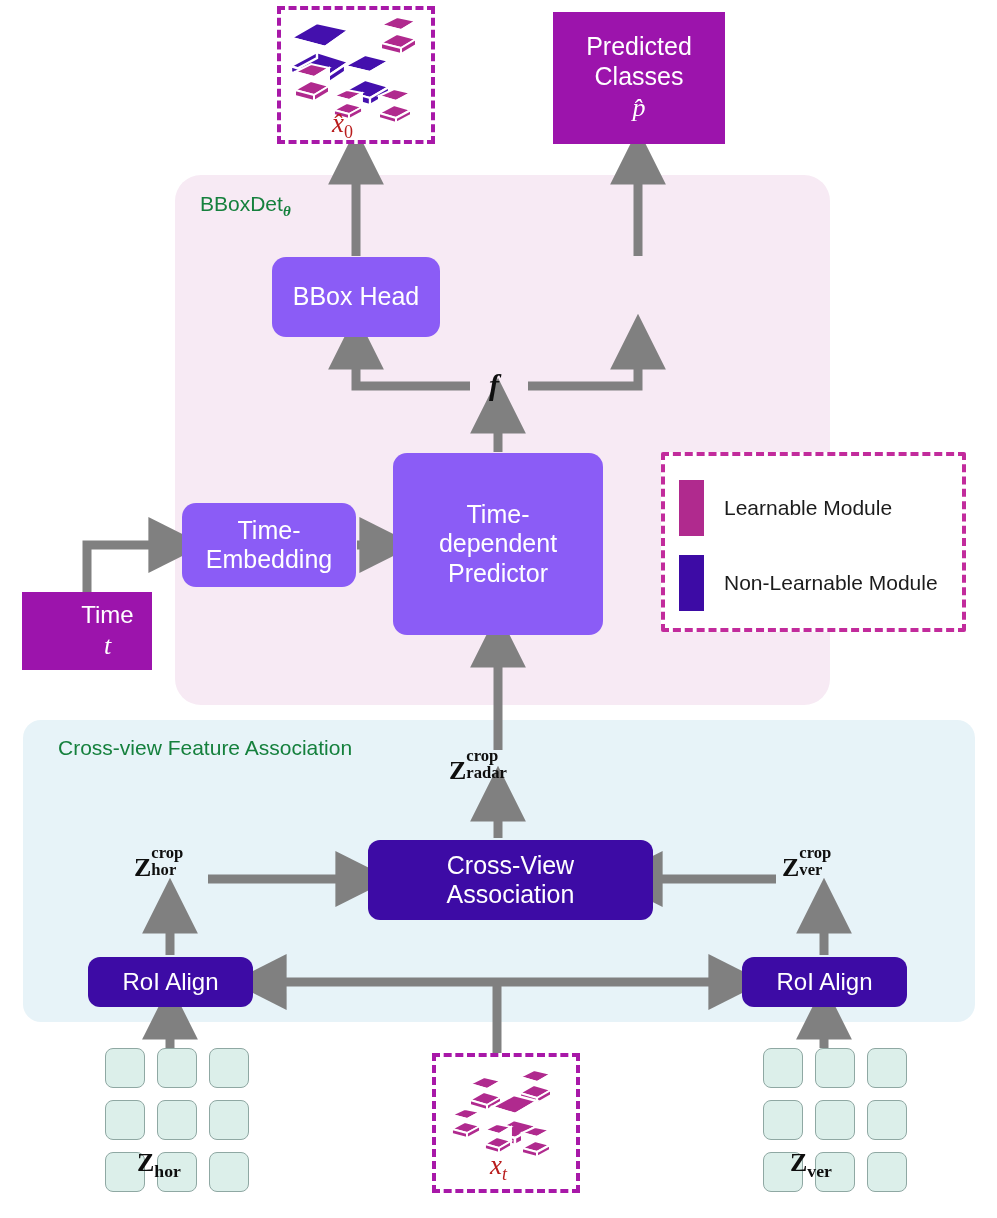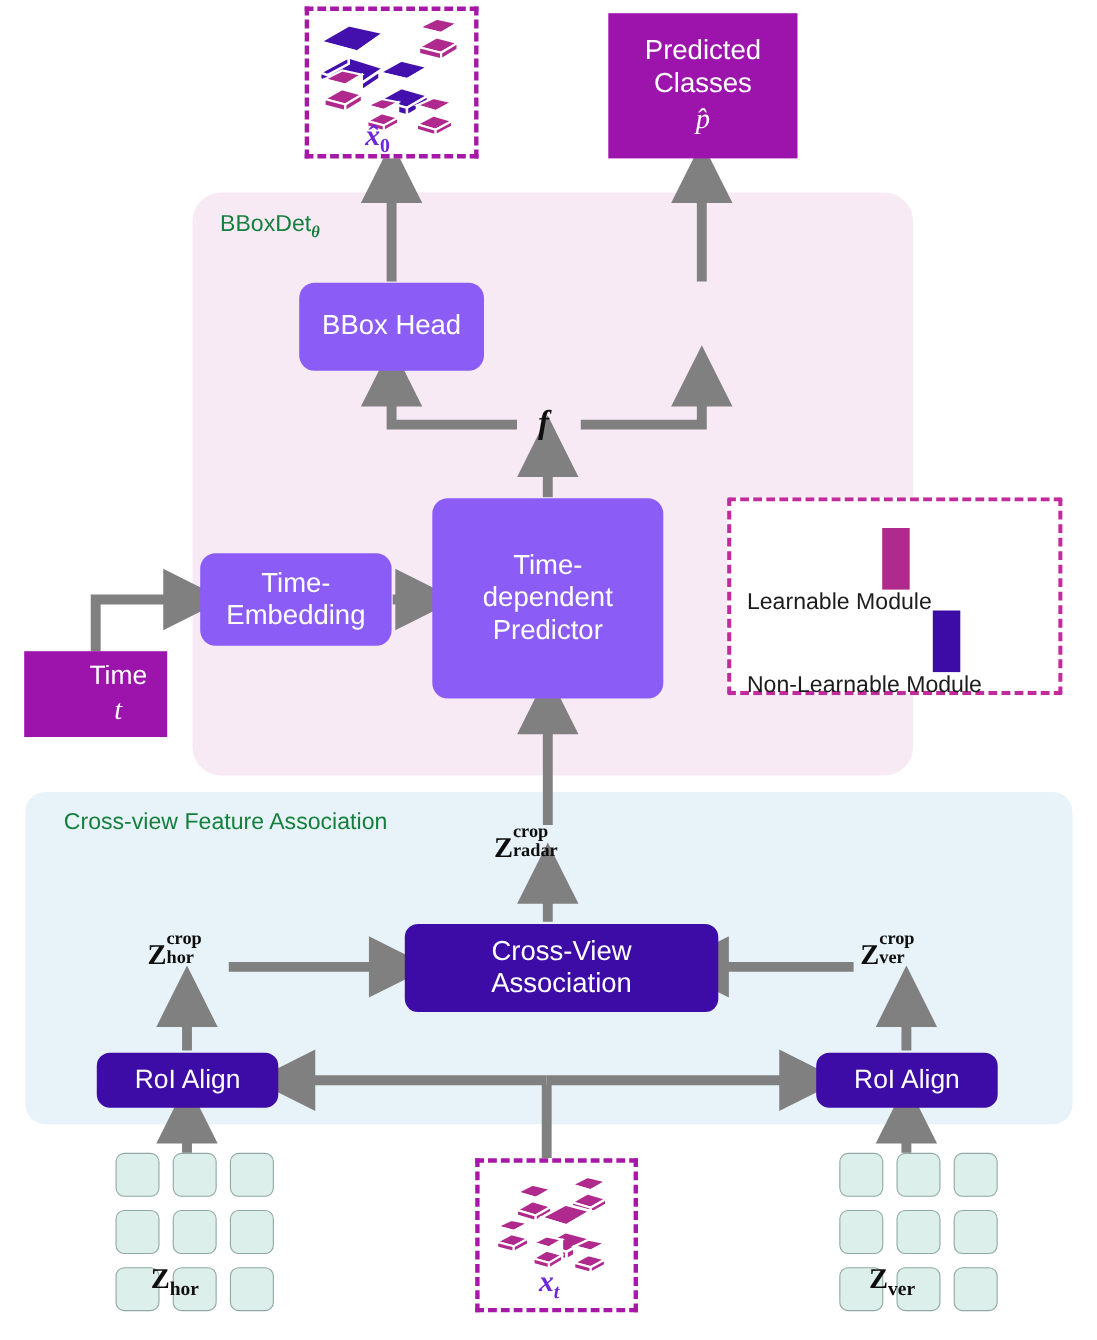--- a/index.html
+++ b/index.html
@@ -93,44 +93,43 @@
   #dash-xt { left: 432px; top: 1053px; width: 148px; height: 140px; }
   #legend-box {
     left: 661px; top: 452px; width: 305px; height: 180px;
     border: 4px dashed #c22b9c;
     border-radius: 2px;
   }
 
   .dash-label {
     position: absolute;
     font-family: "Liberation Serif", serif;
-    font-weight: bold;
+    font-weight: normal;
     font-style: italic;
     font-size: 27px;
-    color: #6d28d9;
+    color: #b91c1c;
     white-space: nowrap;
     z-index: 6;
   }
   #label-x0 { left: 332px; top: 108px; }
   #label-xt { left: 490px; top: 1150px; }
   .subidx {
     font-size: 18px;
     font-style: normal;
     font-family: "Liberation Serif", serif;
     vertical-align: sub;
   }
   .subidx-i { font-size: 18px; font-style: italic; vertical-align: sub; }
 
   
   .legend-row {
     position: absolute;
     display: flex;
-    align-items: flex-end;
+    align-items: center;
     z-index: 6;
-    flex-direction: column;
   }
   #legend-row-1 { left: 679px; top: 480px; }
   #legend-row-2 { left: 679px; top: 555px; }
   .legend-swatch {
     width: 25px; height: 56px;
     margin-right: 20px;
     flex: none;
   }
   .sw-learnable { background: #b02a8e; }
   .sw-nonlearnable { background: #3d0ba5; }

